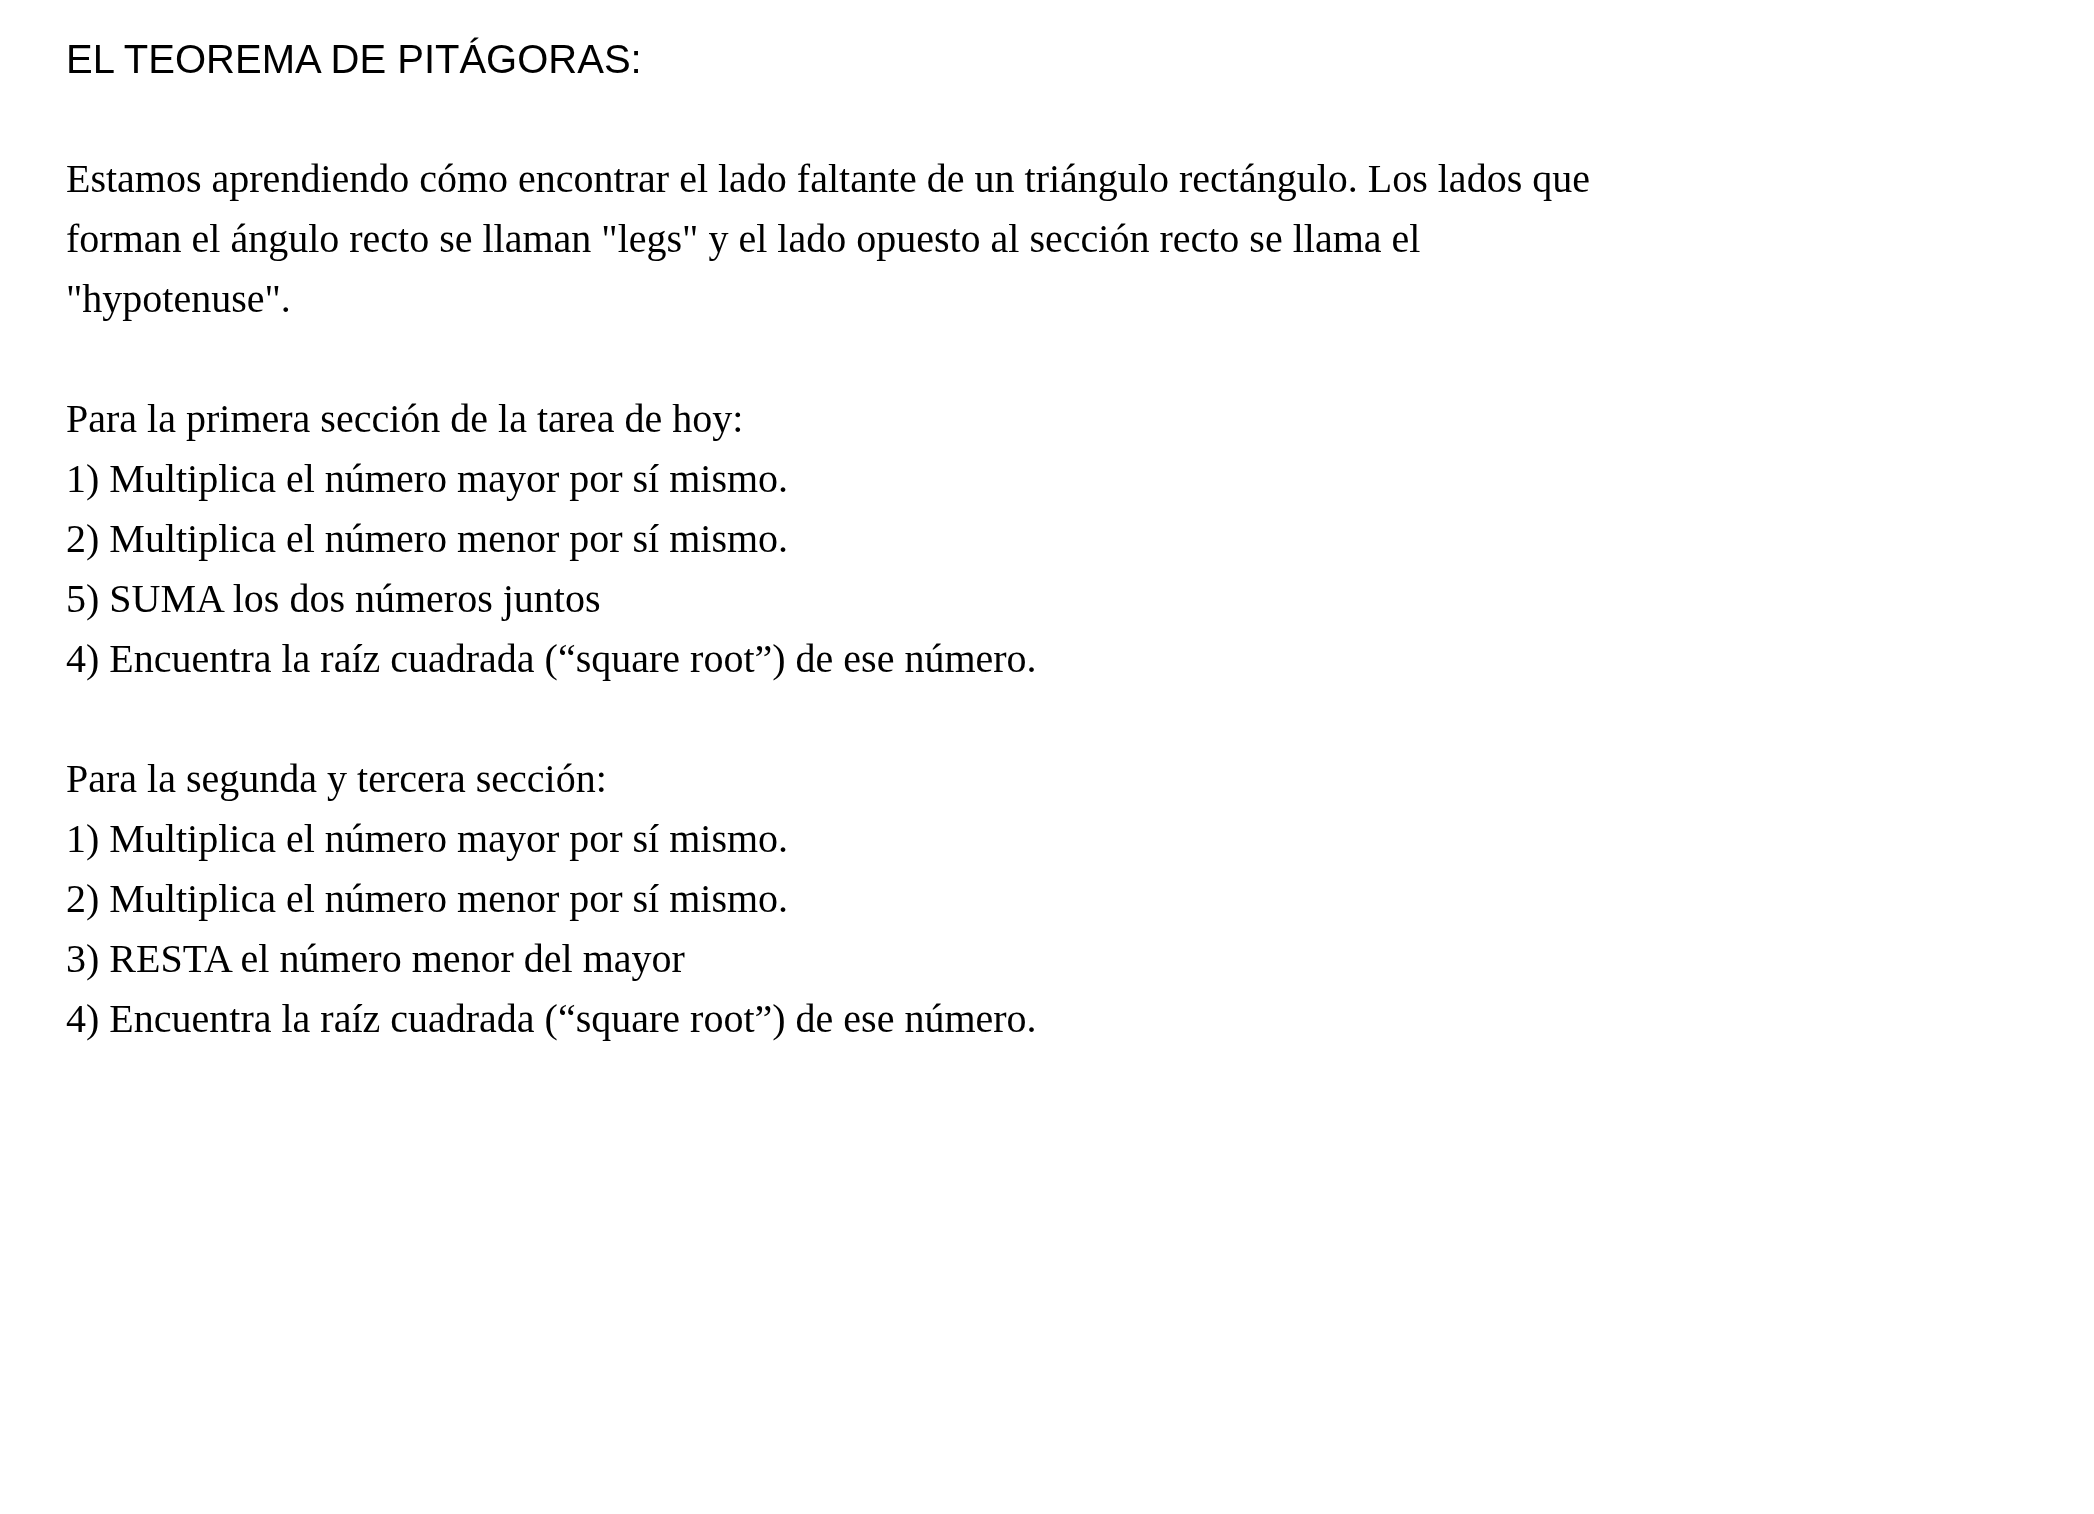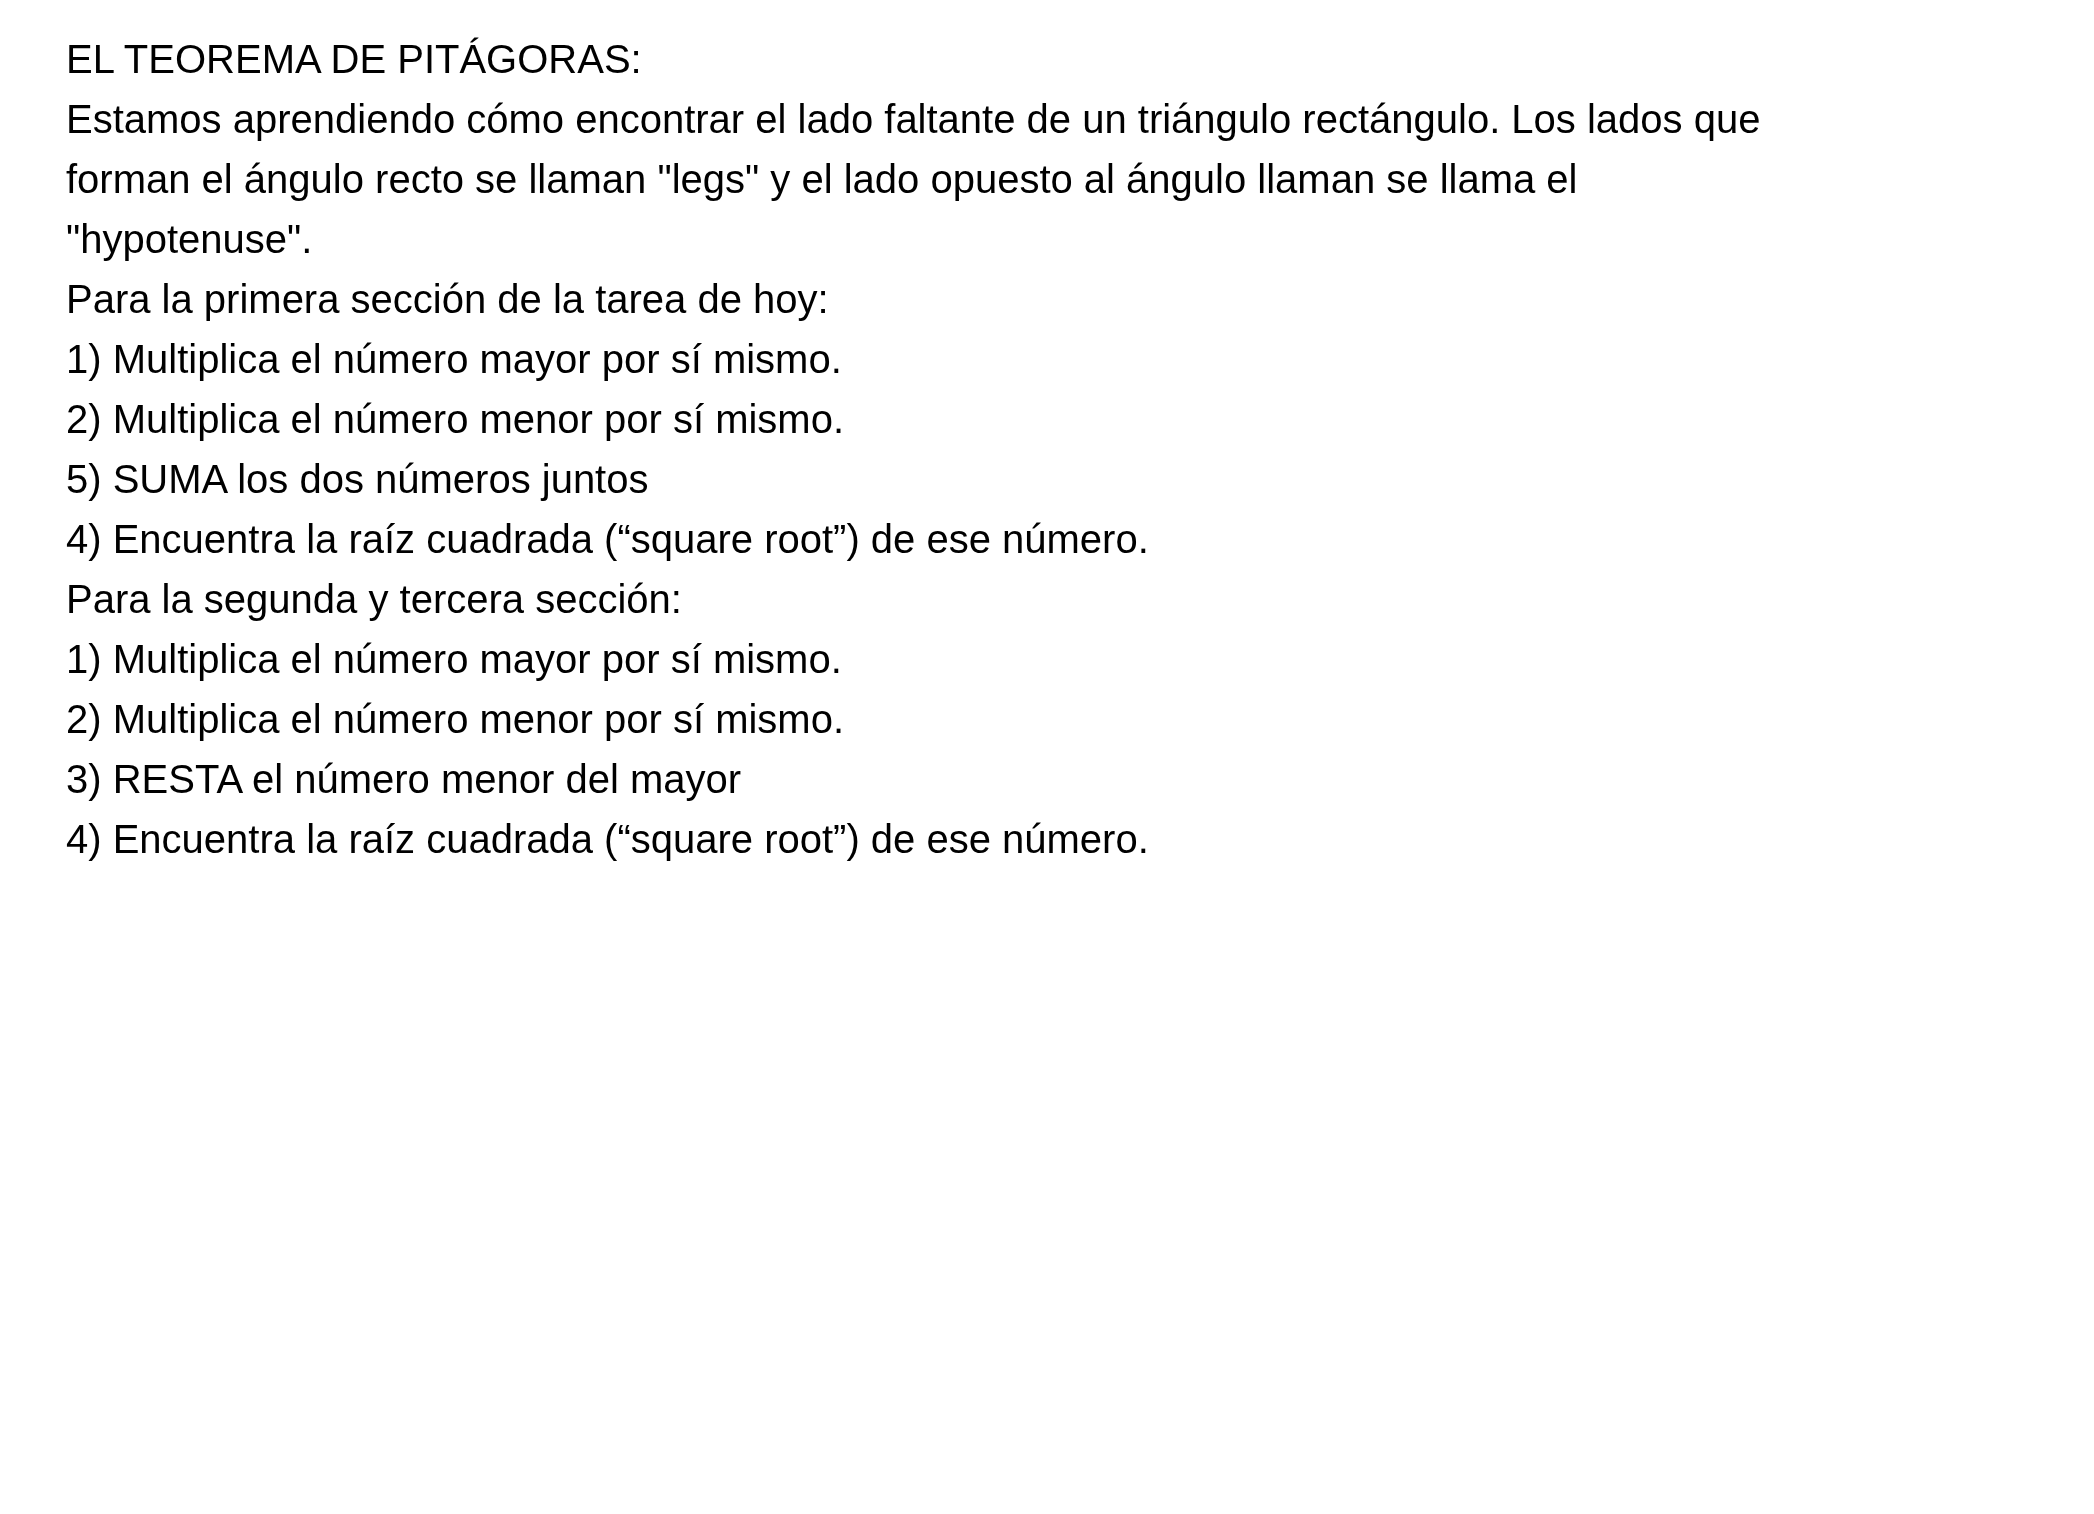--- a/index.html
+++ b/index.html
@@ -23,41 +23,43 @@
     right: 40px;
   }
   .line {
     height: 60px;
     line-height: 60px;
     font-size: 40px;
     white-space: pre;
     color: #000000;
   }
   .para {
+    margin-top: 60px;
+    font-family: Liberation Serif, serif;
   }
   .caret {
     display: inline-block;
     width: 5px;
     height: 48px;
     background: #b9b9b9;
     vertical-align: -6px;
     margin-left: 7px;
   }
 </style>
 </head>
 <body>
 
 <div class="page">
   <div class="doc">
 
     <div class="line">EL TEOREMA DE PITÁGORAS:</div>
 
     <div class="para">
       <div class="line">Estamos aprendiendo cómo encontrar el lado faltante de un triángulo rectángulo. Los lados que</div>
-      <div class="line">forman el ángulo recto se llaman "legs" y el lado opuesto al ángulo llaman se llama el</div>
+      <div class="line">forman el ángulo recto se llaman "legs" y el lado opuesto al sección recto se llama el</div>
       <div class="line">"hypotenuse".</div>
     </div>
 
     <div class="para">
       <div class="line">Para la primera sección de la tarea de hoy:</div>
       <div class="line">1) Multiplica el número mayor por sí mismo.</div>
       <div class="line">2) Multiplica el número menor por sí mismo.</div>
       <div class="line">5) SUMA los dos números juntos</div>
       <div class="line">4) Encuentra la raíz cuadrada (“square root”) de ese número.</div>
     </div>

